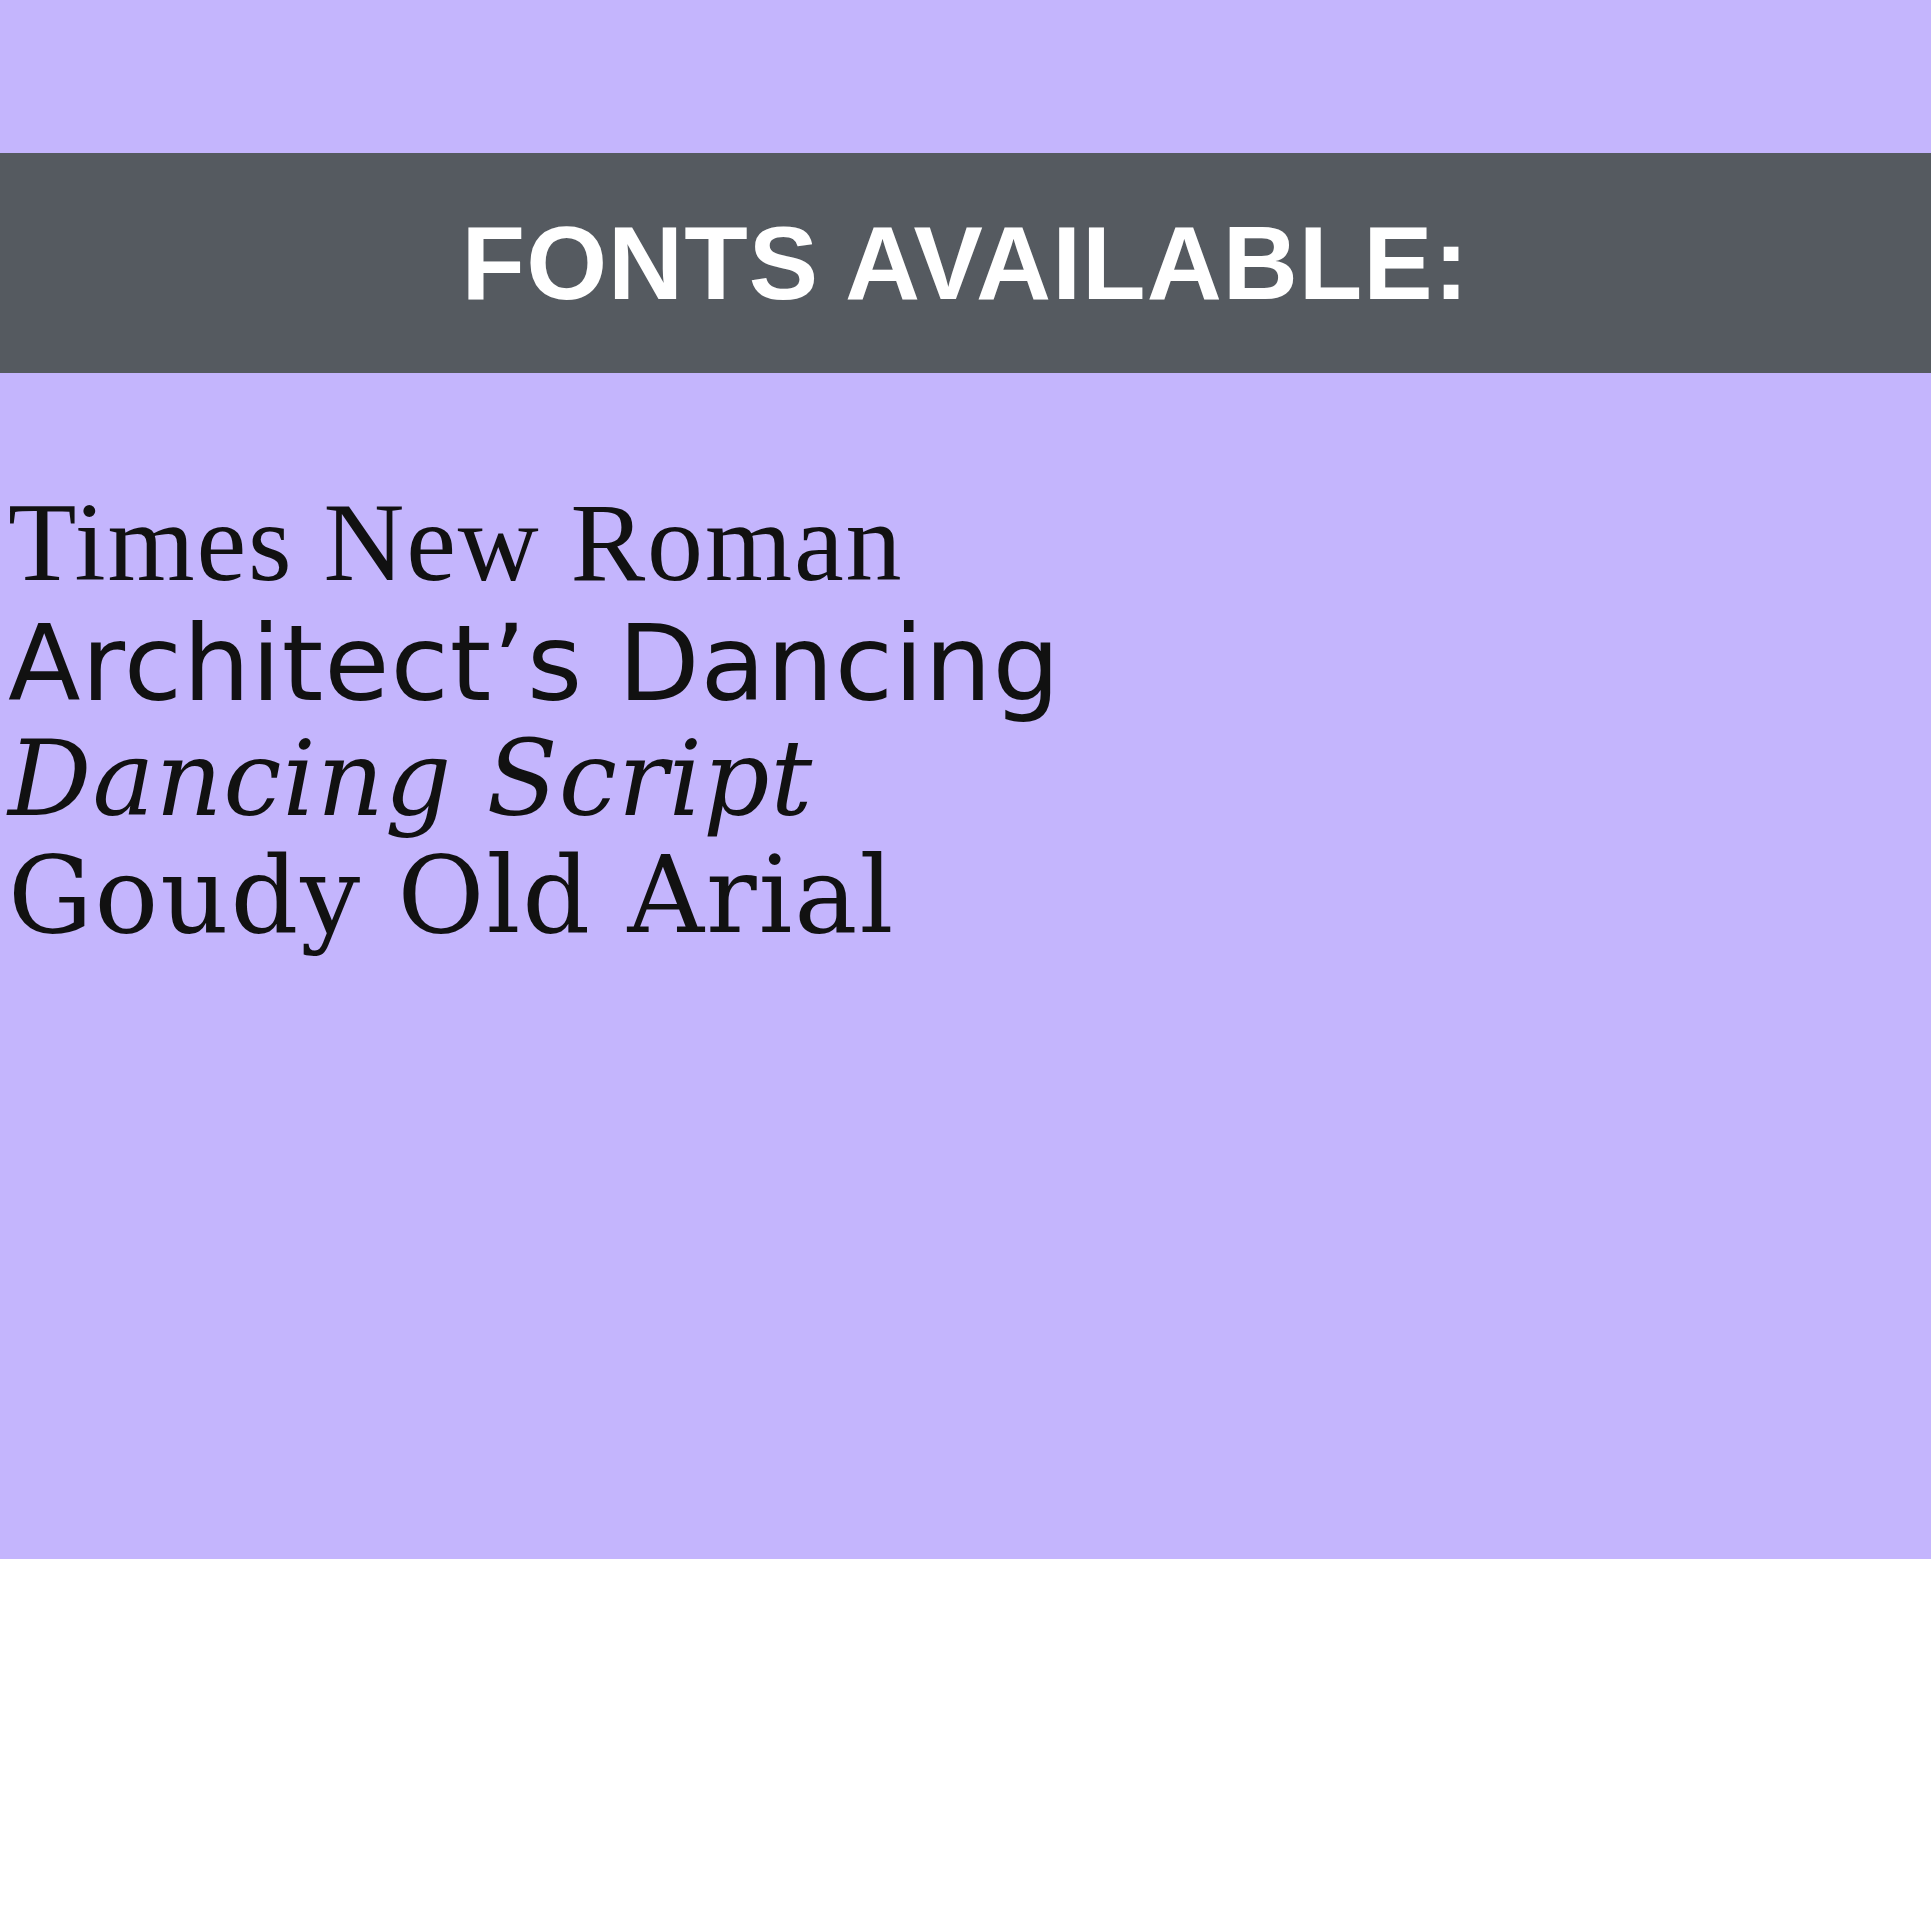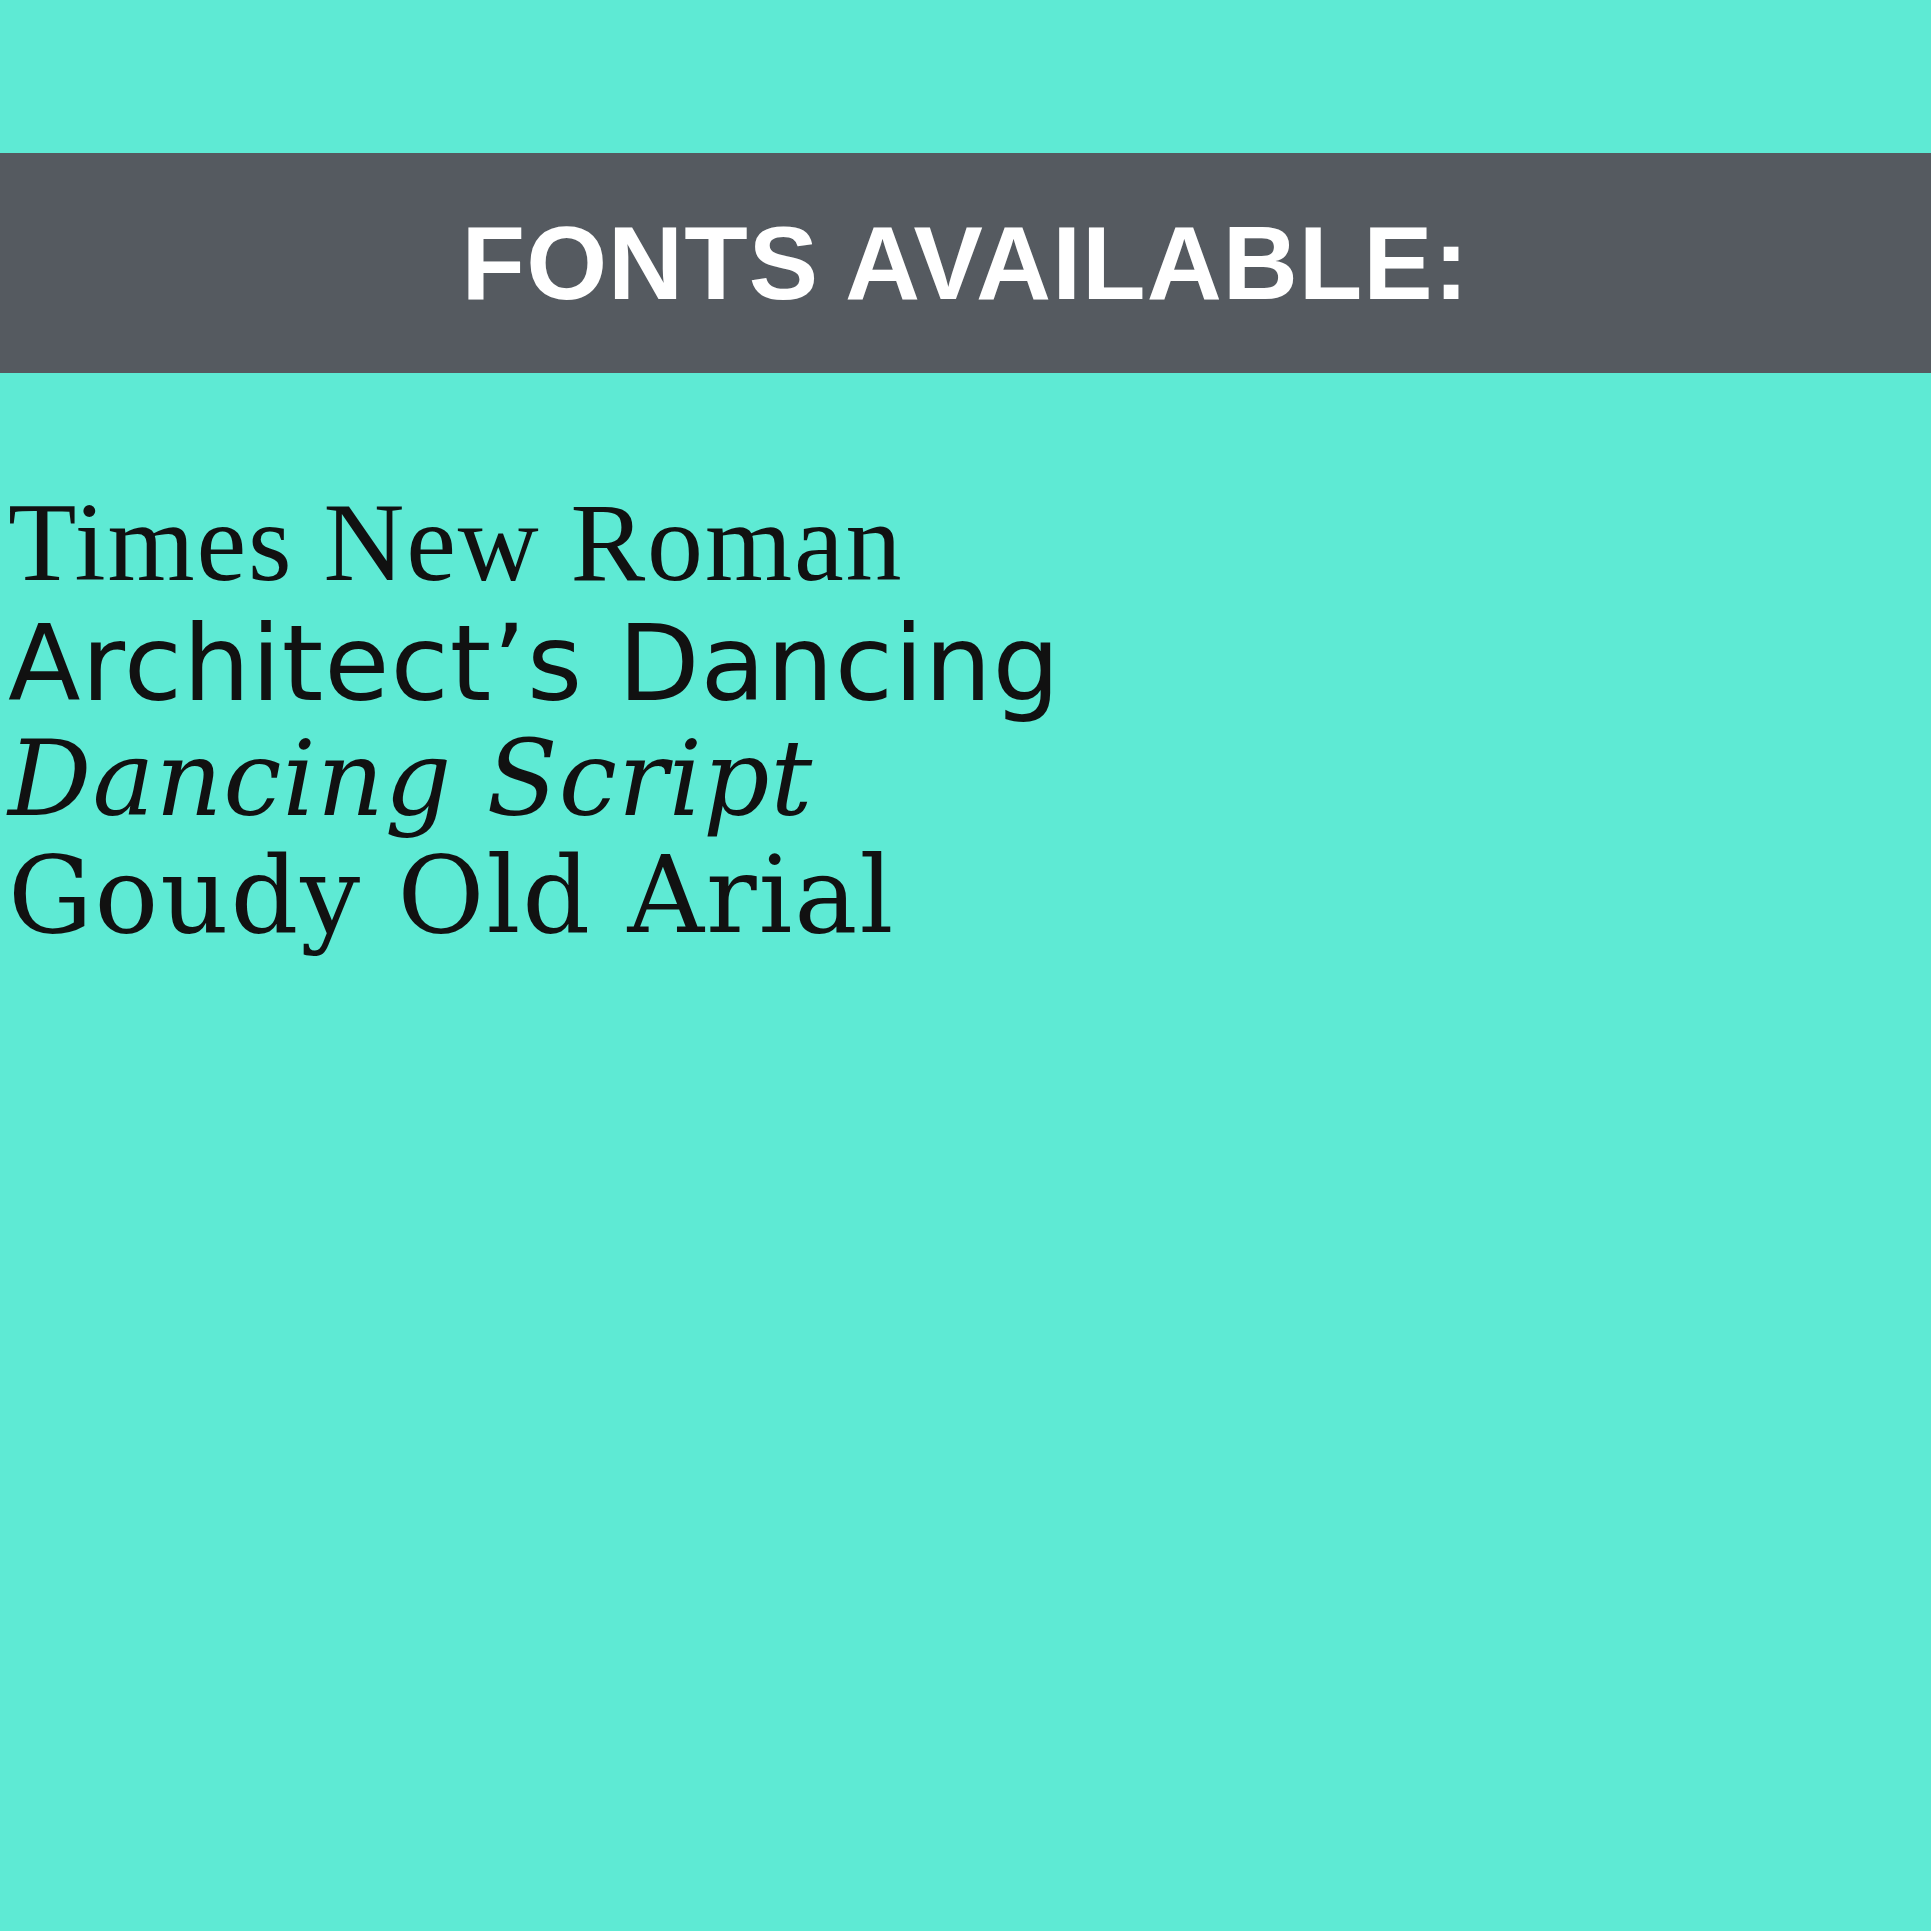--- a/index.html
+++ b/index.html
@@ -10,22 +10,22 @@
   body {
     width: 1931px;
     height: 1931px;
     position: relative;
     overflow: hidden;
     font-family: "Liberation Sans", sans-serif;
   }
 
   .page {
     width: 1931px;
-    height: 1931px;
-    background: #5eead4;
+    height: 1559px;
+    background: #c4b5fd;
     position: relative;
   }
 
   
   .banner {
     position: absolute;
     left: 0;
     top: 153px;
     width: 1931px;
     height: 220px;

